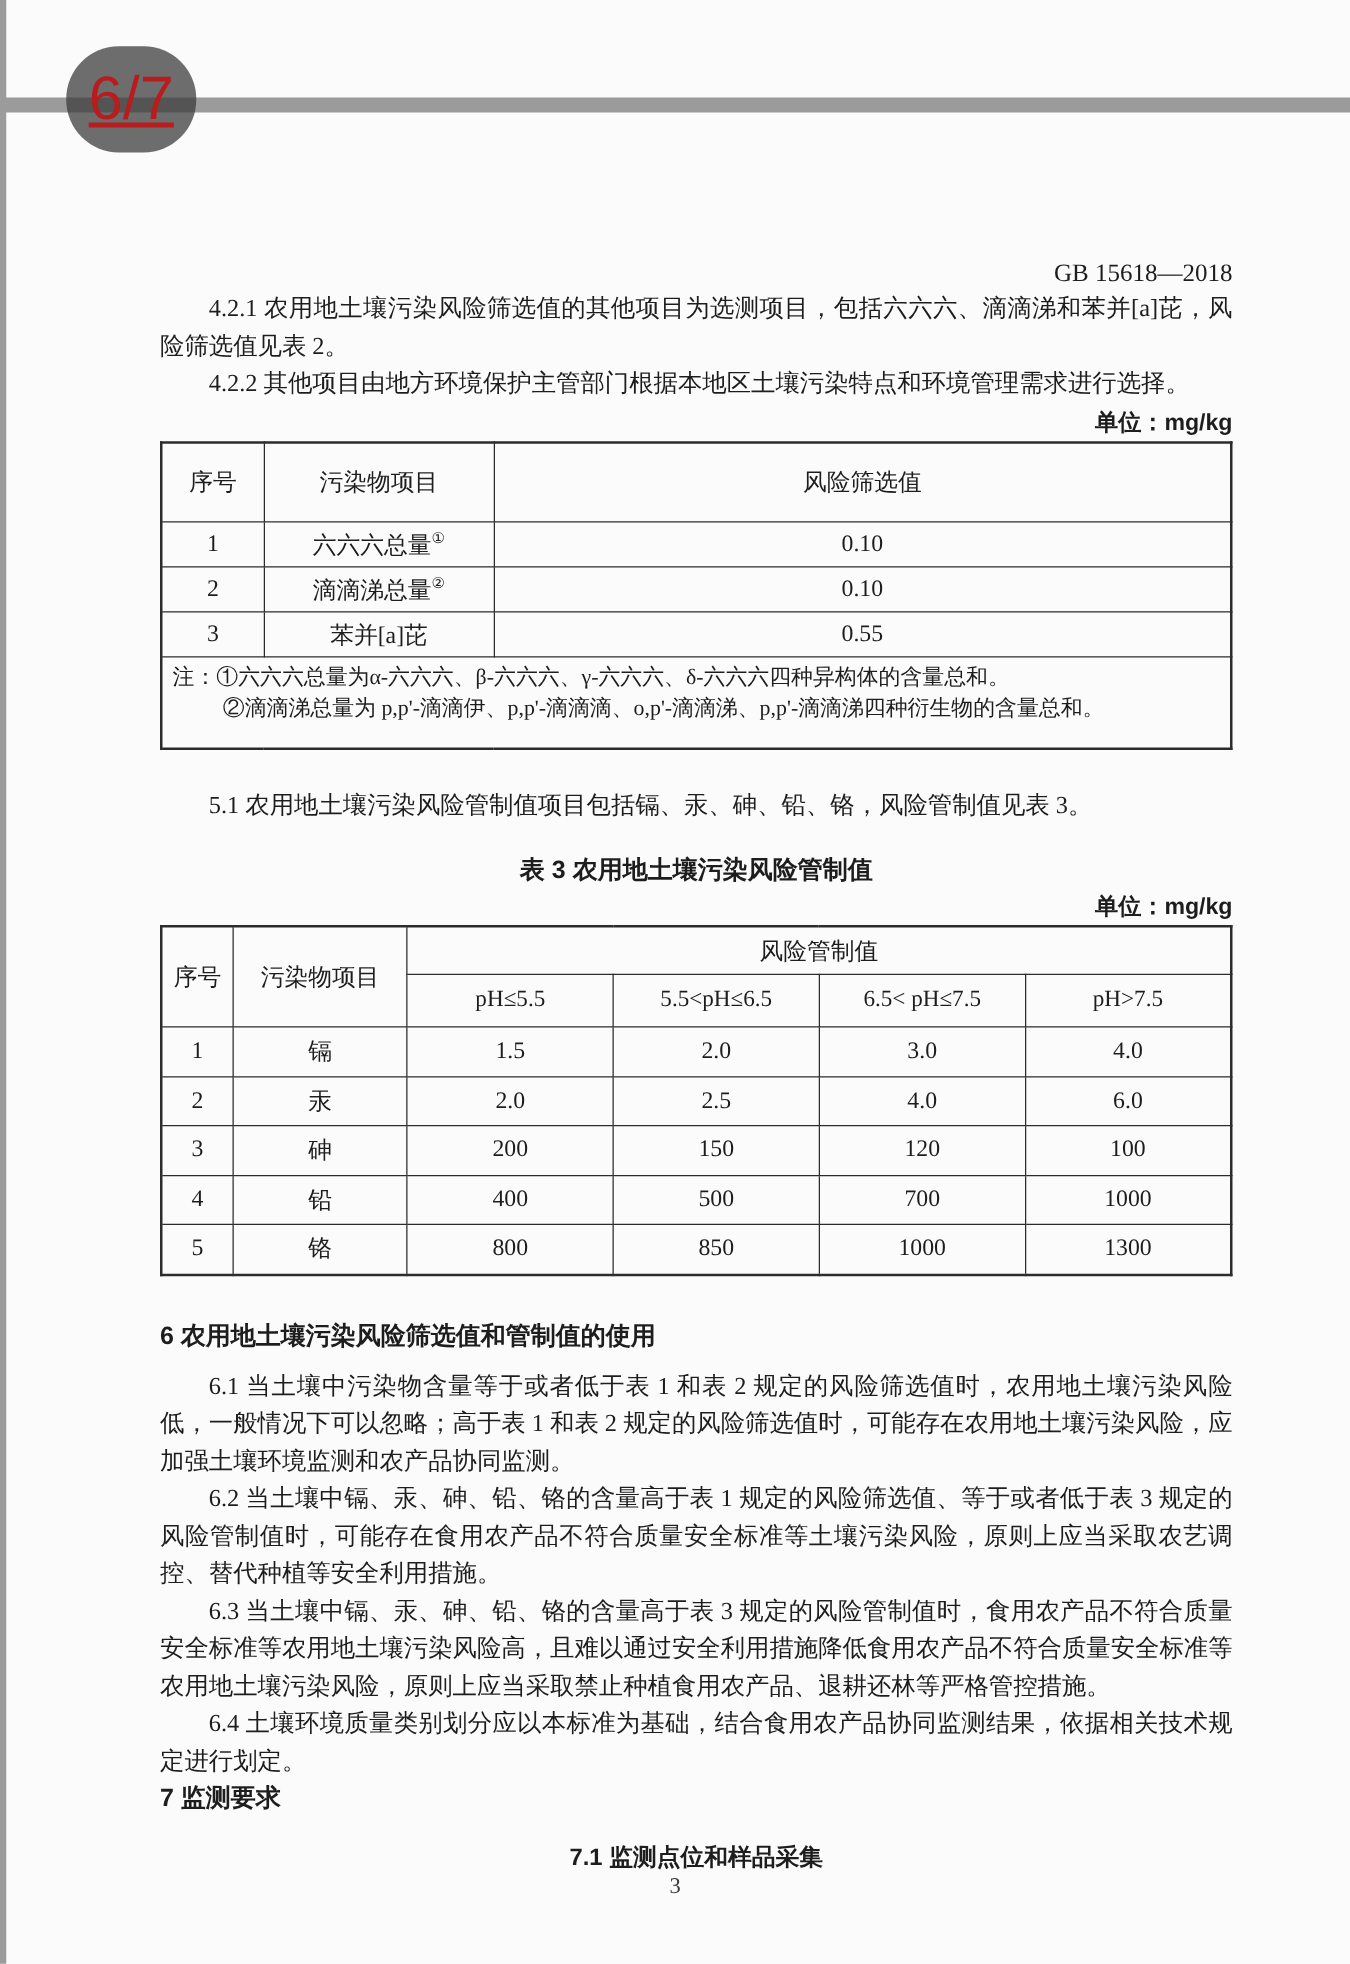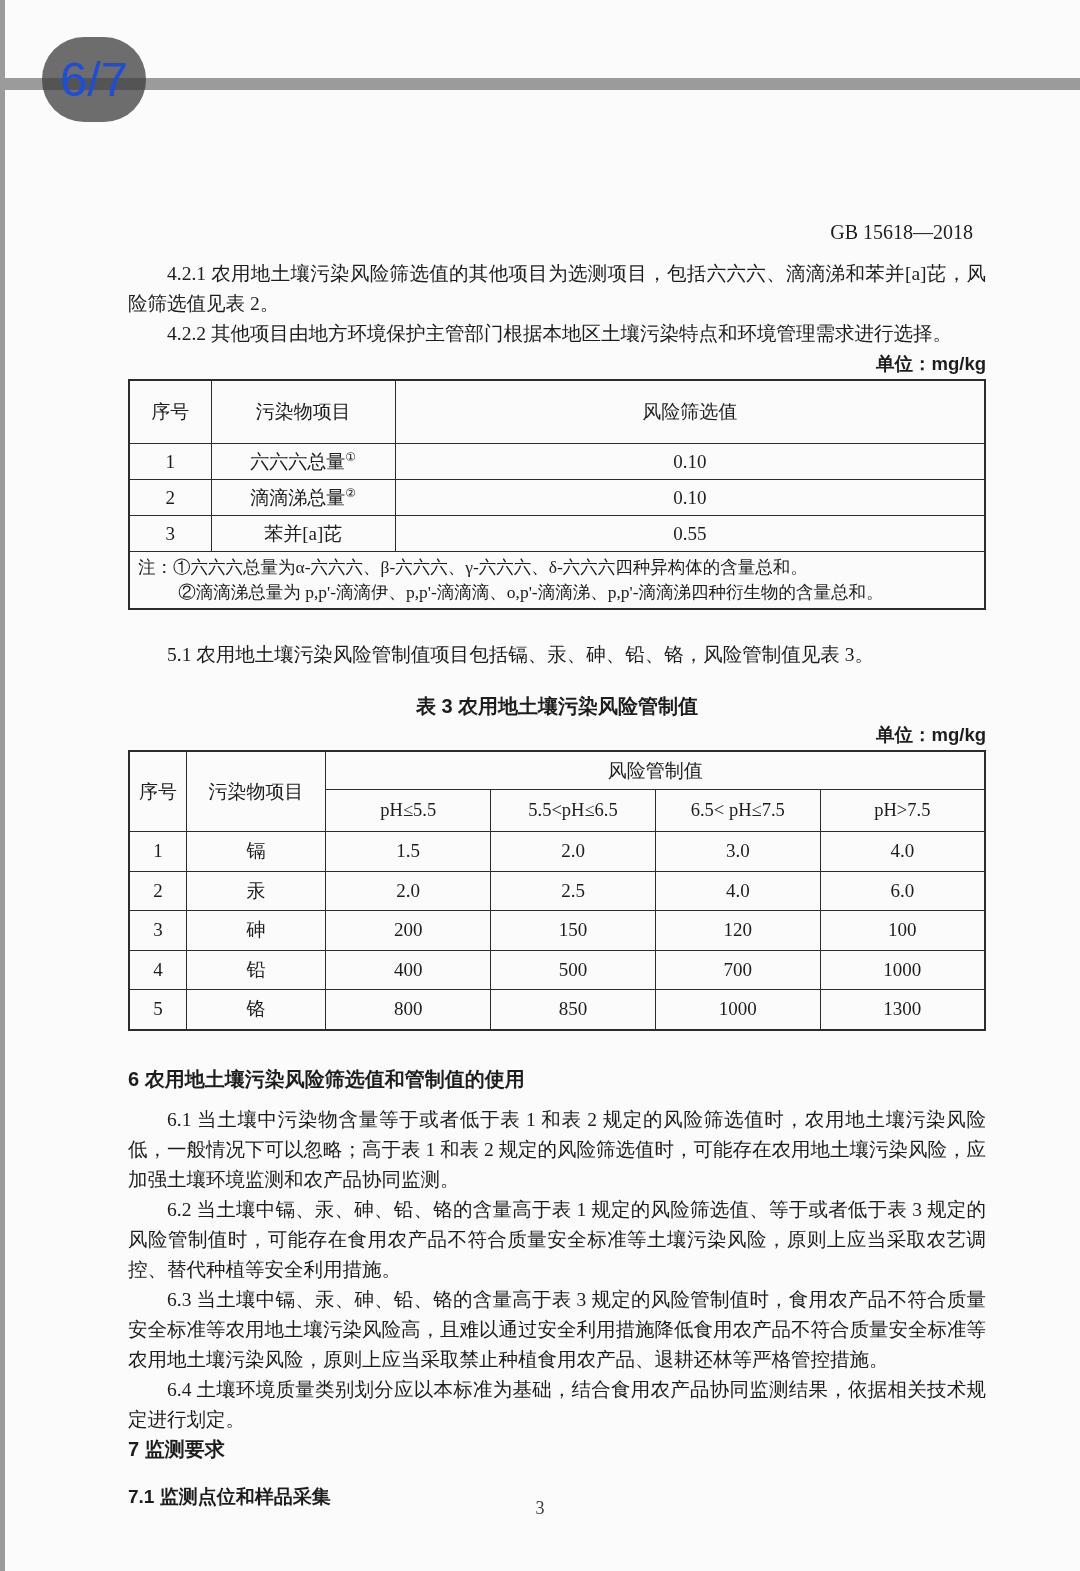--- a/index.html
+++ b/index.html
@@ -7,30 +7,31 @@
     width:1080px; height:1571px;
     background:#fbfbfb;
     font-family:"Liberation Serif","DejaVu Serif",serif;
     color:#1d1d1d;
     position:relative;
     overflow:hidden;
   }
   .left-rule { position:absolute; left:0; top:0; width:5px; height:1571px; background:#9b9b9b; }
   .top-bar { position:absolute; left:0; top:78px; width:1080px; height:12px; background:#9b9b9b; }
   .page-badge {
-    position:absolute; left:42px; top:37px; width:104px; height:85px;
+    position:absolute; left:53px; top:37px; width:104px; height:85px;
     background:rgba(60,60,60,0.74);
     border-radius:42px;
     display:flex; align-items:center; justify-content:center;
-    color:#1d4ed8; font-size:49px; line-height:1;
+    color:#b91c1c; font-size:49px; line-height:1;
     font-family:"Liberation Sans","DejaVu Sans",sans-serif;
     z-index:2;
+    text-decoration:underline;
   }
   .content { position:absolute; left:128px; top:205px; width:858px; }
-  .doc-code { text-align:right; font-size:20px; line-height:28px; margin:13px; }
+  .doc-code { text-align:right; font-size:20px; line-height:28px; margin:0; }
   p.body {
     font-size:19.5px; line-height:30px; text-align:justify;
     text-indent:2em; margin:0;
   }
   .mt14 { margin-top:14px; }
   .heading {
     font-family:"Liberation Sans","DejaVu Sans",sans-serif;
     font-weight:bold; font-size:20px; line-height:28px; margin:0;
   }
   .tbl-caption {
@@ -43,21 +44,21 @@
     font-weight:bold; font-size:18.5px; line-height:26px;
     text-align:right; margin:2px 0 2px 0;
   }
   table { width:100%; border-collapse:collapse; font-size:19px; table-layout:fixed; }
   table, td, th { border:1.6px solid #2c2c2c; }
   table { border-width:2.2px; }
   td, th { text-align:center; font-weight:normal; padding:4px; vertical-align:middle; }
   .t2-head td { height:54px; }
   .t2-row td { height:27px; }
   .sup { vertical-align:super; font-size:12px; line-height:0; }
-  .note-cell { text-align:left; padding:3px 8px 3px 8px; }
+  .note-cell { text-align:left; padding:3px 8px 19px 8px; }
   .note-line { font-size:17.5px; line-height:25px; }
   .note-line.indent { padding-left:2.3em; }
   .t3-ghead td { height:29px; }
   .t3-phead td { height:33px; font-size:18.5px; }
   .t3-row td { height:30.5px; }
   .page-num {
     position:absolute; left:0; top:1498px; width:1080px;
     text-align:center; font-size:18px; color:#3a3a3a;
   }
 </style>
@@ -186,17 +187,17 @@
   </table>
 
   <p class="heading" style="margin-top:34px;">6  农用地土壤污染风险筛选值和管制值的使用</p>
 
   <p class="body" style="margin-top:12px;">6.1 当土壤中污染物含量等于或者低于表 1 和表 2 规定的风险筛选值时，农用地土壤污染风险低，一般情况下可以忽略；高于表 1 和表 2 规定的风险筛选值时，可能存在农用地土壤污染风险，应加强土壤环境监测和农产品协同监测。</p>
   <p class="body">6.2 当土壤中镉、汞、砷、铅、铬的含量高于表 1 规定的风险筛选值、等于或者低于表 3 规定的风险管制值时，可能存在食用农产品不符合质量安全标准等土壤污染风险，原则上应当采取农艺调控、替代种植等安全利用措施。</p>
   <p class="body">6.3 当土壤中镉、汞、砷、铅、铬的含量高于表 3 规定的风险管制值时，食用农产品不符合质量安全标准等农用地土壤污染风险高，且难以通过安全利用措施降低食用农产品不符合质量安全标准等农用地土壤污染风险，原则上应当采取禁止种植食用农产品、退耕还林等严格管控措施。</p>
   <p class="body">6.4 土壤环境质量类别划分应以本标准为基础，结合食用农产品协同监测结果，依据相关技术规定进行划定。</p>
 
   <p class="heading" style="">7  监测要求</p>
-  <p class="heading" style="margin-top:20px; font-size:19px;">7.1  监测点位和样品采集</p>
+  <p class="heading" style="margin-top:20px; font-size:19px;text-align:center;">7.1  监测点位和样品采集</p>
 
 </div>
 
 <div class="page-num">3</div>
 
 </body></html>

